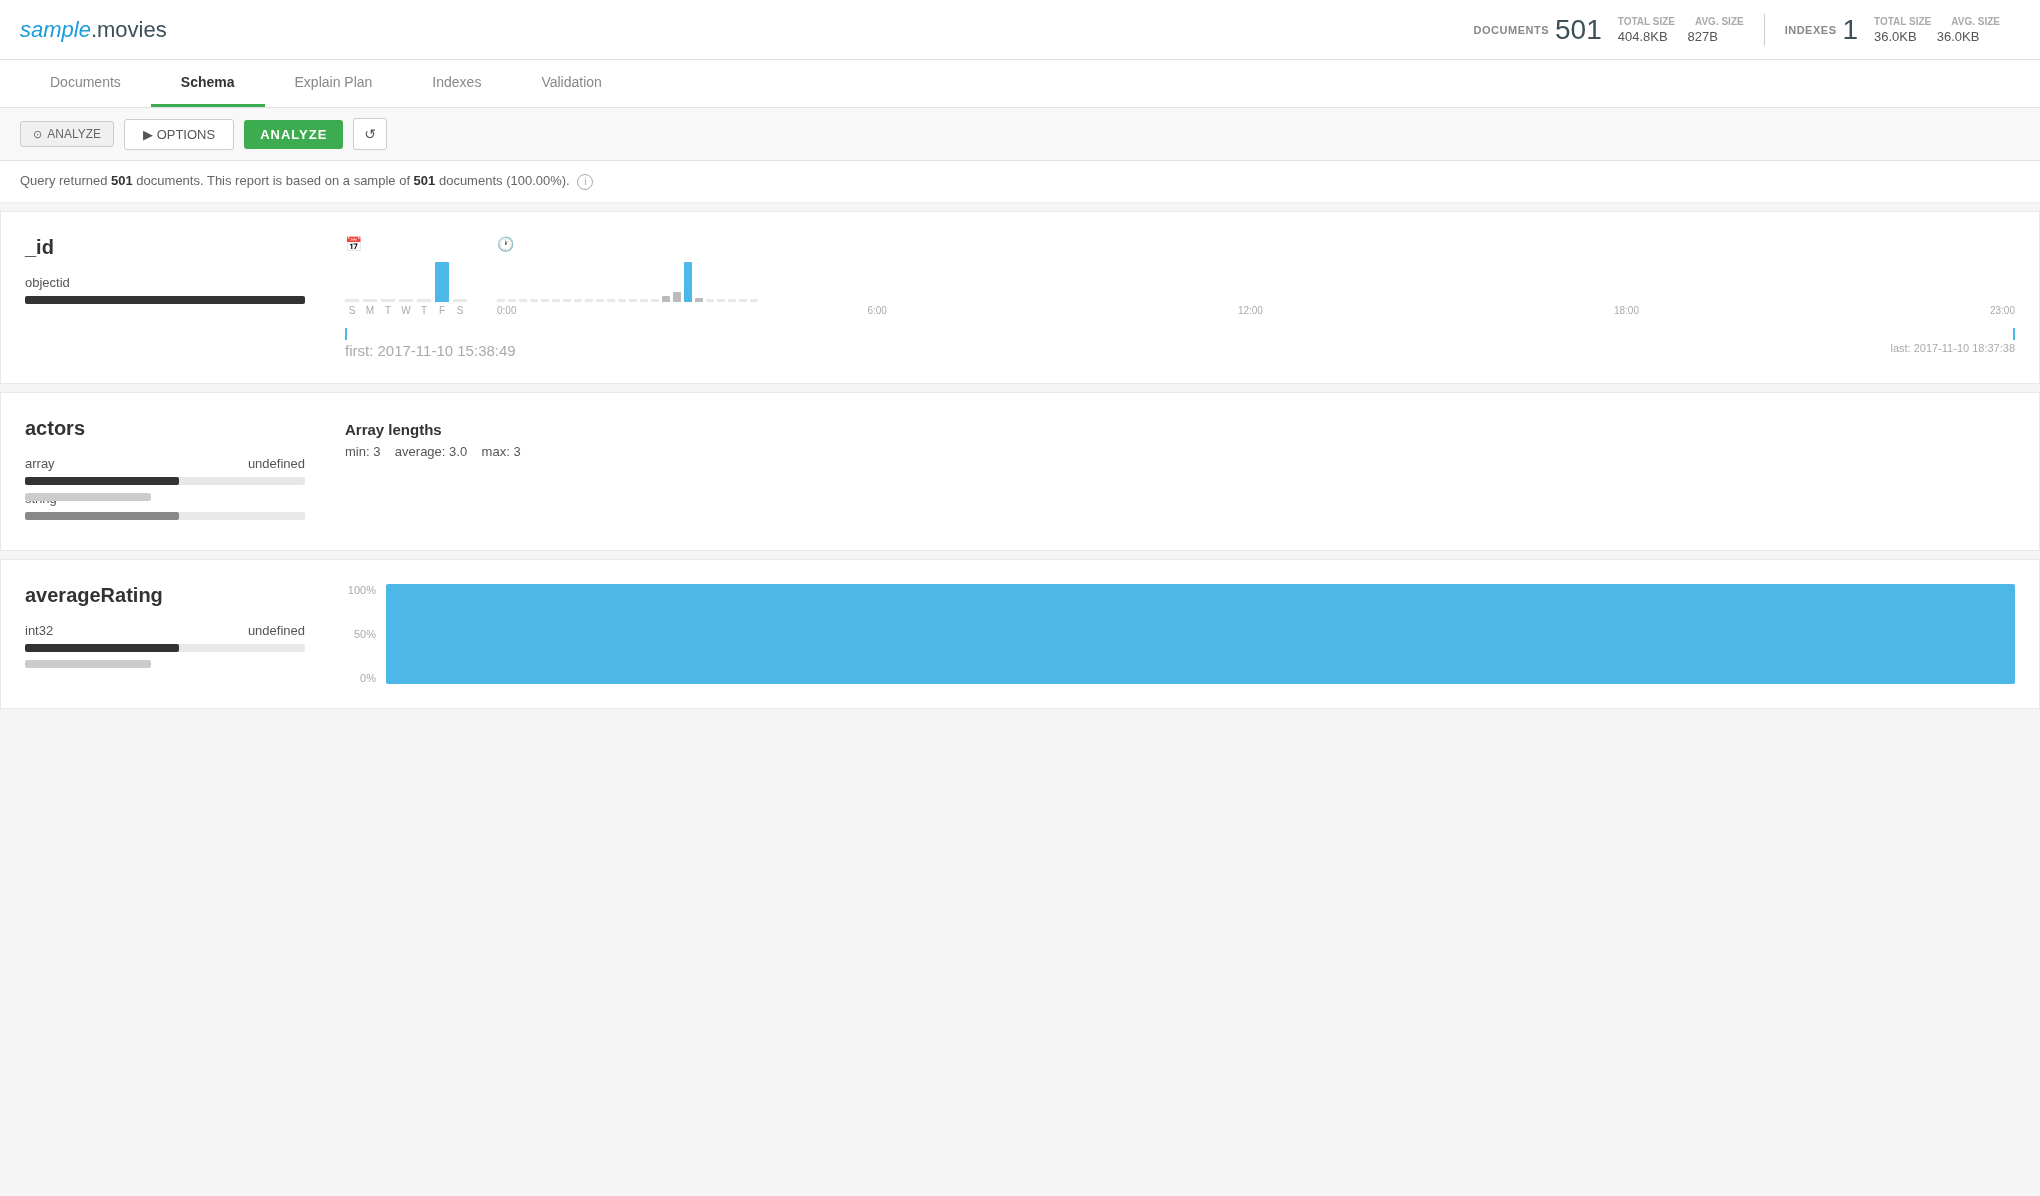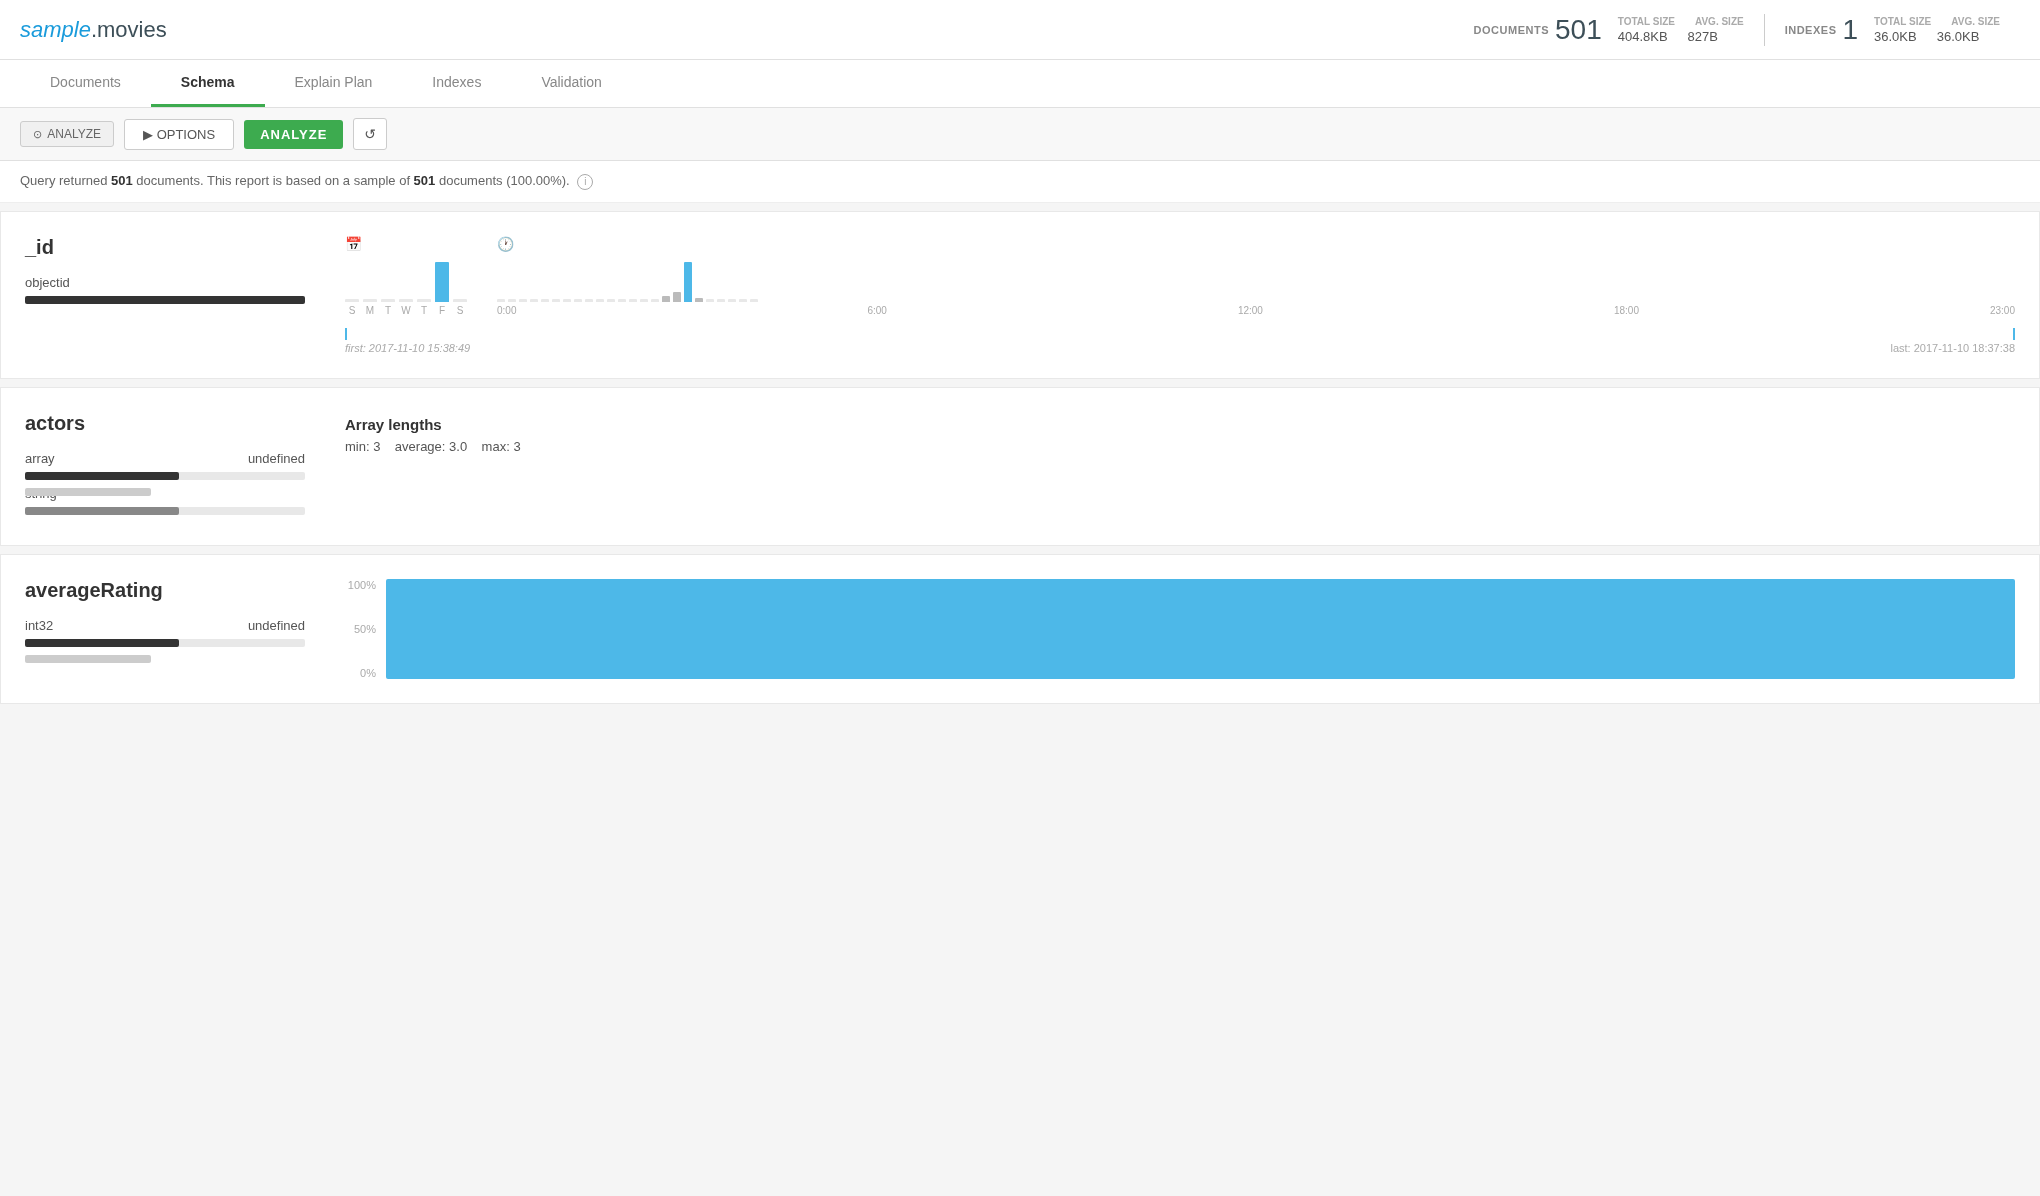--- a/index.html
+++ b/index.html
@@ -213,21 +213,21 @@
               <span style="font-size:10px; color:#aaa;">12:00</span>
               <span style="font-size:10px; color:#aaa;">18:00</span>
               <span style="font-size:10px; color:#aaa;">23:00</span>
             </div>
           </div>
         </div>
 
         <div style="display:flex; justify-content:space-between; margin-top:12px; position:relative;">
           <div style="display:flex; flex-direction:column;">
             <div style="width:2px; height:12px; background:#4db8e8; margin-bottom:2px;"></div>
-            <span style="font-size:11px; color:#aaa;font-style:italic;">first: 2017-11-10 15:38:49</span>
+            <span style="font-size:15px; color:#aaa;">first: 2017-11-10 15:38:49</span>
           </div>
           <div style="display:flex; flex-direction:column; align-items:flex-end;">
             <div style="width:2px; height:12px; background:#4db8e8; margin-bottom:2px; align-self:flex-end;"></div>
             <span style="font-size:11px; color:#aaa;">last: 2017-11-10 18:37:38</span>
           </div>
         </div>
       </div>
     </div>
   </div>
 

